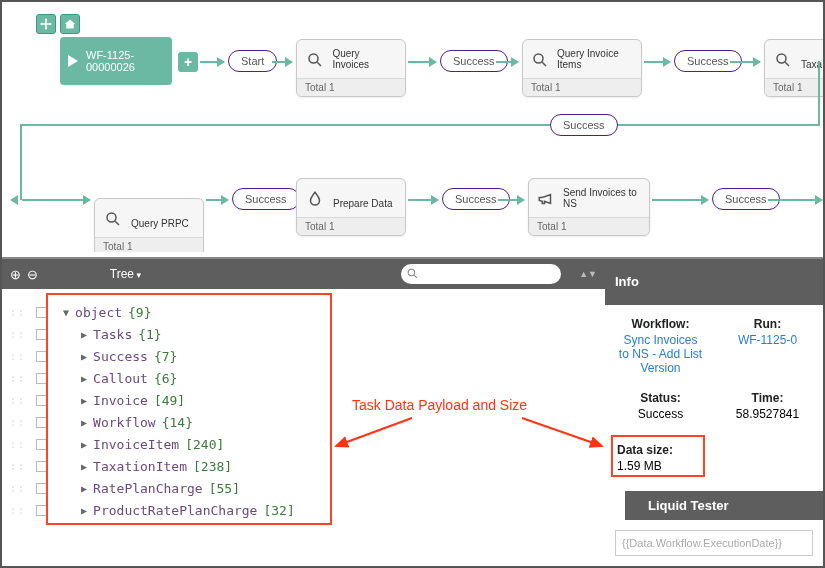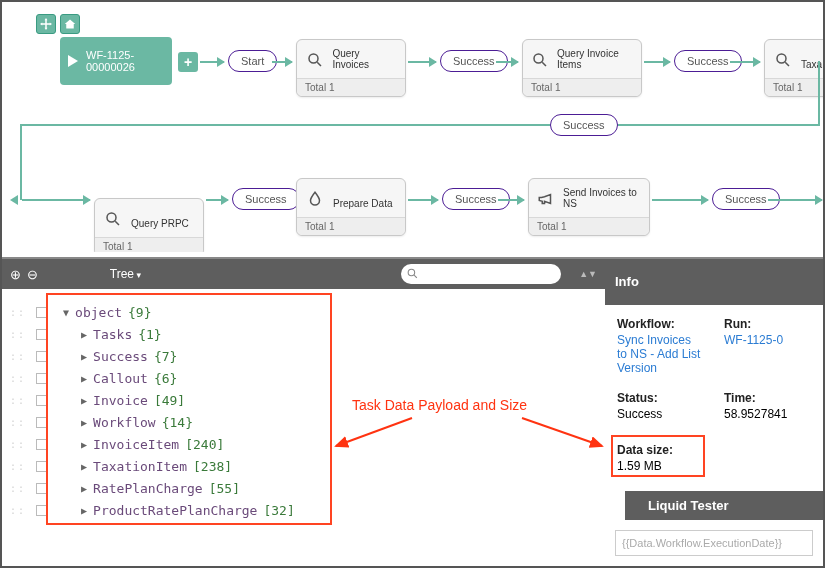--- a/index.html
+++ b/index.html
@@ -49,21 +49,21 @@
 .tree-row .chk { width: 11px; height: 11px; border: 1px solid #bbb; margin-right: 10px; }
 .tree-row .caret { margin: 0 6px; color: #666; font-size: 10px; }
 .tree-row .key { color: #6a4a7a; }
 .tree-row .count { color: #3a7a3a; margin-left: 6px; }
 .tree-row.root .caret { color: #666; }
 .highlight-box { position: absolute; border: 2px solid #ff4422; pointer-events: none; }
 
 .info-panel { width: 218px; display: flex; flex-direction: column; background: #fff; }
 .info-header { background: #5e5e5e; color: #fff; height: 47px; display: flex; align-items: center; padding: 0 10px; font-size: 13px; font-weight: 600; }
 .info-body { padding: 12px; font-size: 12px; }
-.info-grid { display: flex; gap: 20px; margin-bottom: 16px; }
+.info-grid { display: flex; gap: 20px; margin-bottom: 16px; text-align: center; }
 .info-grid > div { flex: 1; }
 .info-label { font-weight: 700; color: #222; font-size: 12px; margin-bottom: 2px; }
 .info-link { color: #2b7cd3; font-size: 12px; }
 .liquid-header { background: #5e5e5e; color: #fff; height: 30px; display: flex; align-items: center; padding: 0 23px; font-size: 13px; font-weight: 600; margin-left: 20px; }
 .liquid-body { padding: 10px; }
 .liquid-input { border: 1px solid #ccc; padding: 6px; font-size: 11px; color: #999; width: 100%; }
 
 .annotation { position: absolute; color: #ff3311; font-size: 14px; z-index: 30; }
 .anno-arrow { position: absolute; }
 </style>

